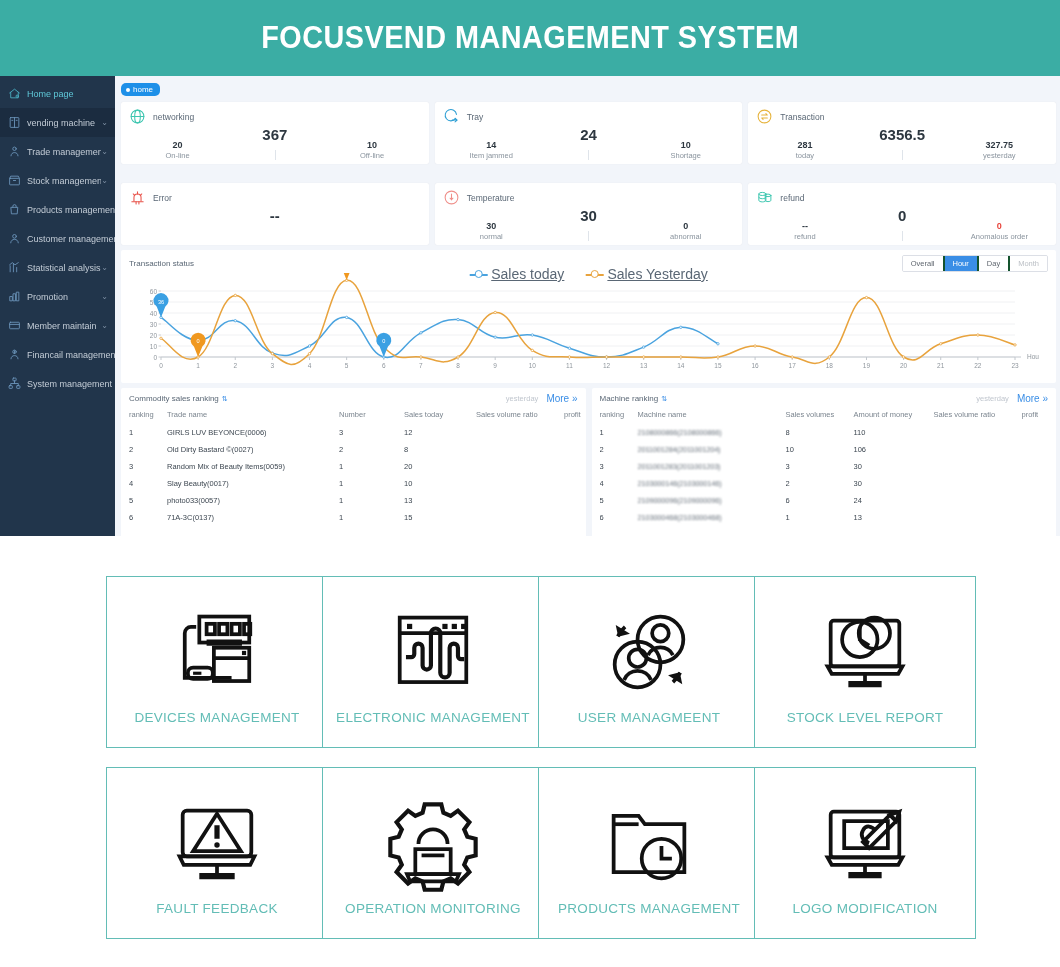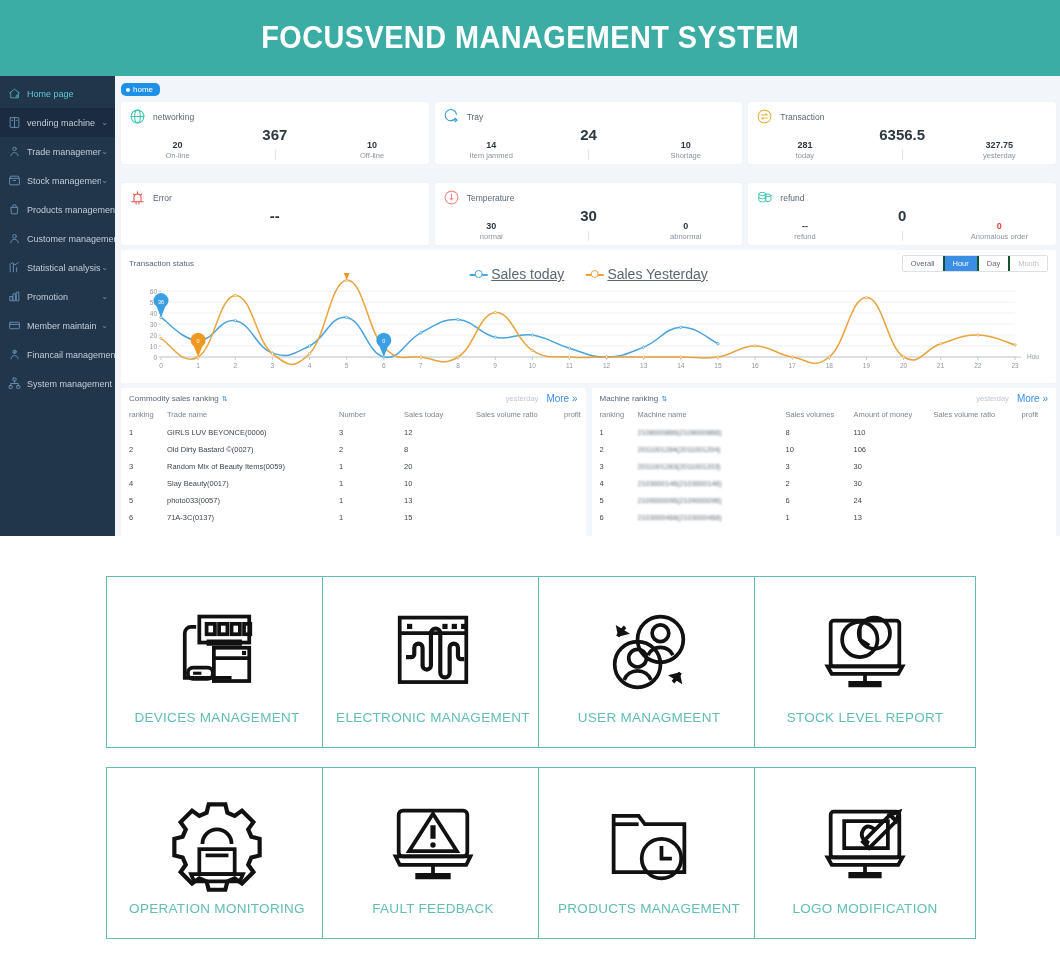--- a/index.html
+++ b/index.html
@@ -926,42 +926,42 @@
             <circle cx="45" cy="36" r="17"></circle>
             <circle cx="59" cy="30" r="15"></circle>
             <path d="M45 24v12l9 6"></path>
           </svg>
         </div>
         <div class="tile-label">STOCK LEVEL REPORT</div>
       </div>
       <div class="tile">
         <div class="tile-ico">
           <svg viewBox="0 0 100 100" width="104" height="104" fill="none" stroke="#111" stroke-width="3.6" stroke-linecap="butt" stroke-linejoin="miter">
-            <path d="M42 11h16l2 8 7 3 7-5 11 11-5 7 3 7 8 2v16l-8 2-3 7 5 7-11 11-7-5-7 3-2 8H42l-2-8-7-3-7 5-11-11 5-7-3-7-8-2V44l8-2 3-7-5-7 11-11 7 5 7-3z" stroke-width="4"></path>
-            <path d="M36 49a14 14 0 0128 0"></path>
-            <rect x="33" y="54" width="34" height="24"></rect>
-            <line x1="39" y1="60" x2="61" y2="60"></line>
-            <path d="M25 78h50l-3 7H28z"></path>
-          </svg>
-        </div>
-        <div class="tile-label">OPERATION MONITORING</div>
-      </div>
-      <div class="tile">
-        <div class="tile-ico">
-          <svg viewBox="0 0 100 100" width="104" height="104" fill="none" stroke="#111" stroke-width="3.6" stroke-linecap="butt" stroke-linejoin="miter">
             <rect x="17" y="17" width="66" height="44" rx="4"></rect>
             <path d="M14 61h72l-4 8H18z"></path>
             <line x1="50" y1="69" x2="50" y2="80"></line>
             <line x1="33" y1="80" x2="67" y2="80" stroke-width="6"></line>
             <path d="M50 20L73 56H27z"></path>
             <line x1="50" y1="31" x2="50" y2="44" stroke-width="5"></line>
             <circle cx="50" cy="50" r="2.6" fill="#111" stroke="none"></circle>
           </svg>
         </div>
         <div class="tile-label">FAULT FEEDBACK</div>
+      </div>
+      <div class="tile">
+        <div class="tile-ico">
+          <svg viewBox="0 0 100 100" width="104" height="104" fill="none" stroke="#111" stroke-width="3.6" stroke-linecap="butt" stroke-linejoin="miter">
+            <path d="M42 11h16l2 8 7 3 7-5 11 11-5 7 3 7 8 2v16l-8 2-3 7 5 7-11 11-7-5-7 3-2 8H42l-2-8-7-3-7 5-11-11 5-7-3-7-8-2V44l8-2 3-7-5-7 11-11 7 5 7-3z" stroke-width="4"></path>
+            <path d="M36 49a14 14 0 0128 0"></path>
+            <rect x="33" y="54" width="34" height="24"></rect>
+            <line x1="39" y1="60" x2="61" y2="60"></line>
+            <path d="M25 78h50l-3 7H28z"></path>
+          </svg>
+        </div>
+        <div class="tile-label">OPERATION MONITORING</div>
       </div>
       <div class="tile">
         <div class="tile-ico">
           <svg viewBox="0 0 100 100" width="104" height="104" fill="none" stroke="#111" stroke-width="3.6" stroke-linecap="butt" stroke-linejoin="miter">
             <path d="M16 22h24l6 8h38v46H16z"></path>
             <line x1="16" y1="30" x2="40" y2="30"></line>
             <circle cx="62" cy="63" r="19"></circle>
             <path d="M62 51v12h10"></path>
           </svg>
         </div>

